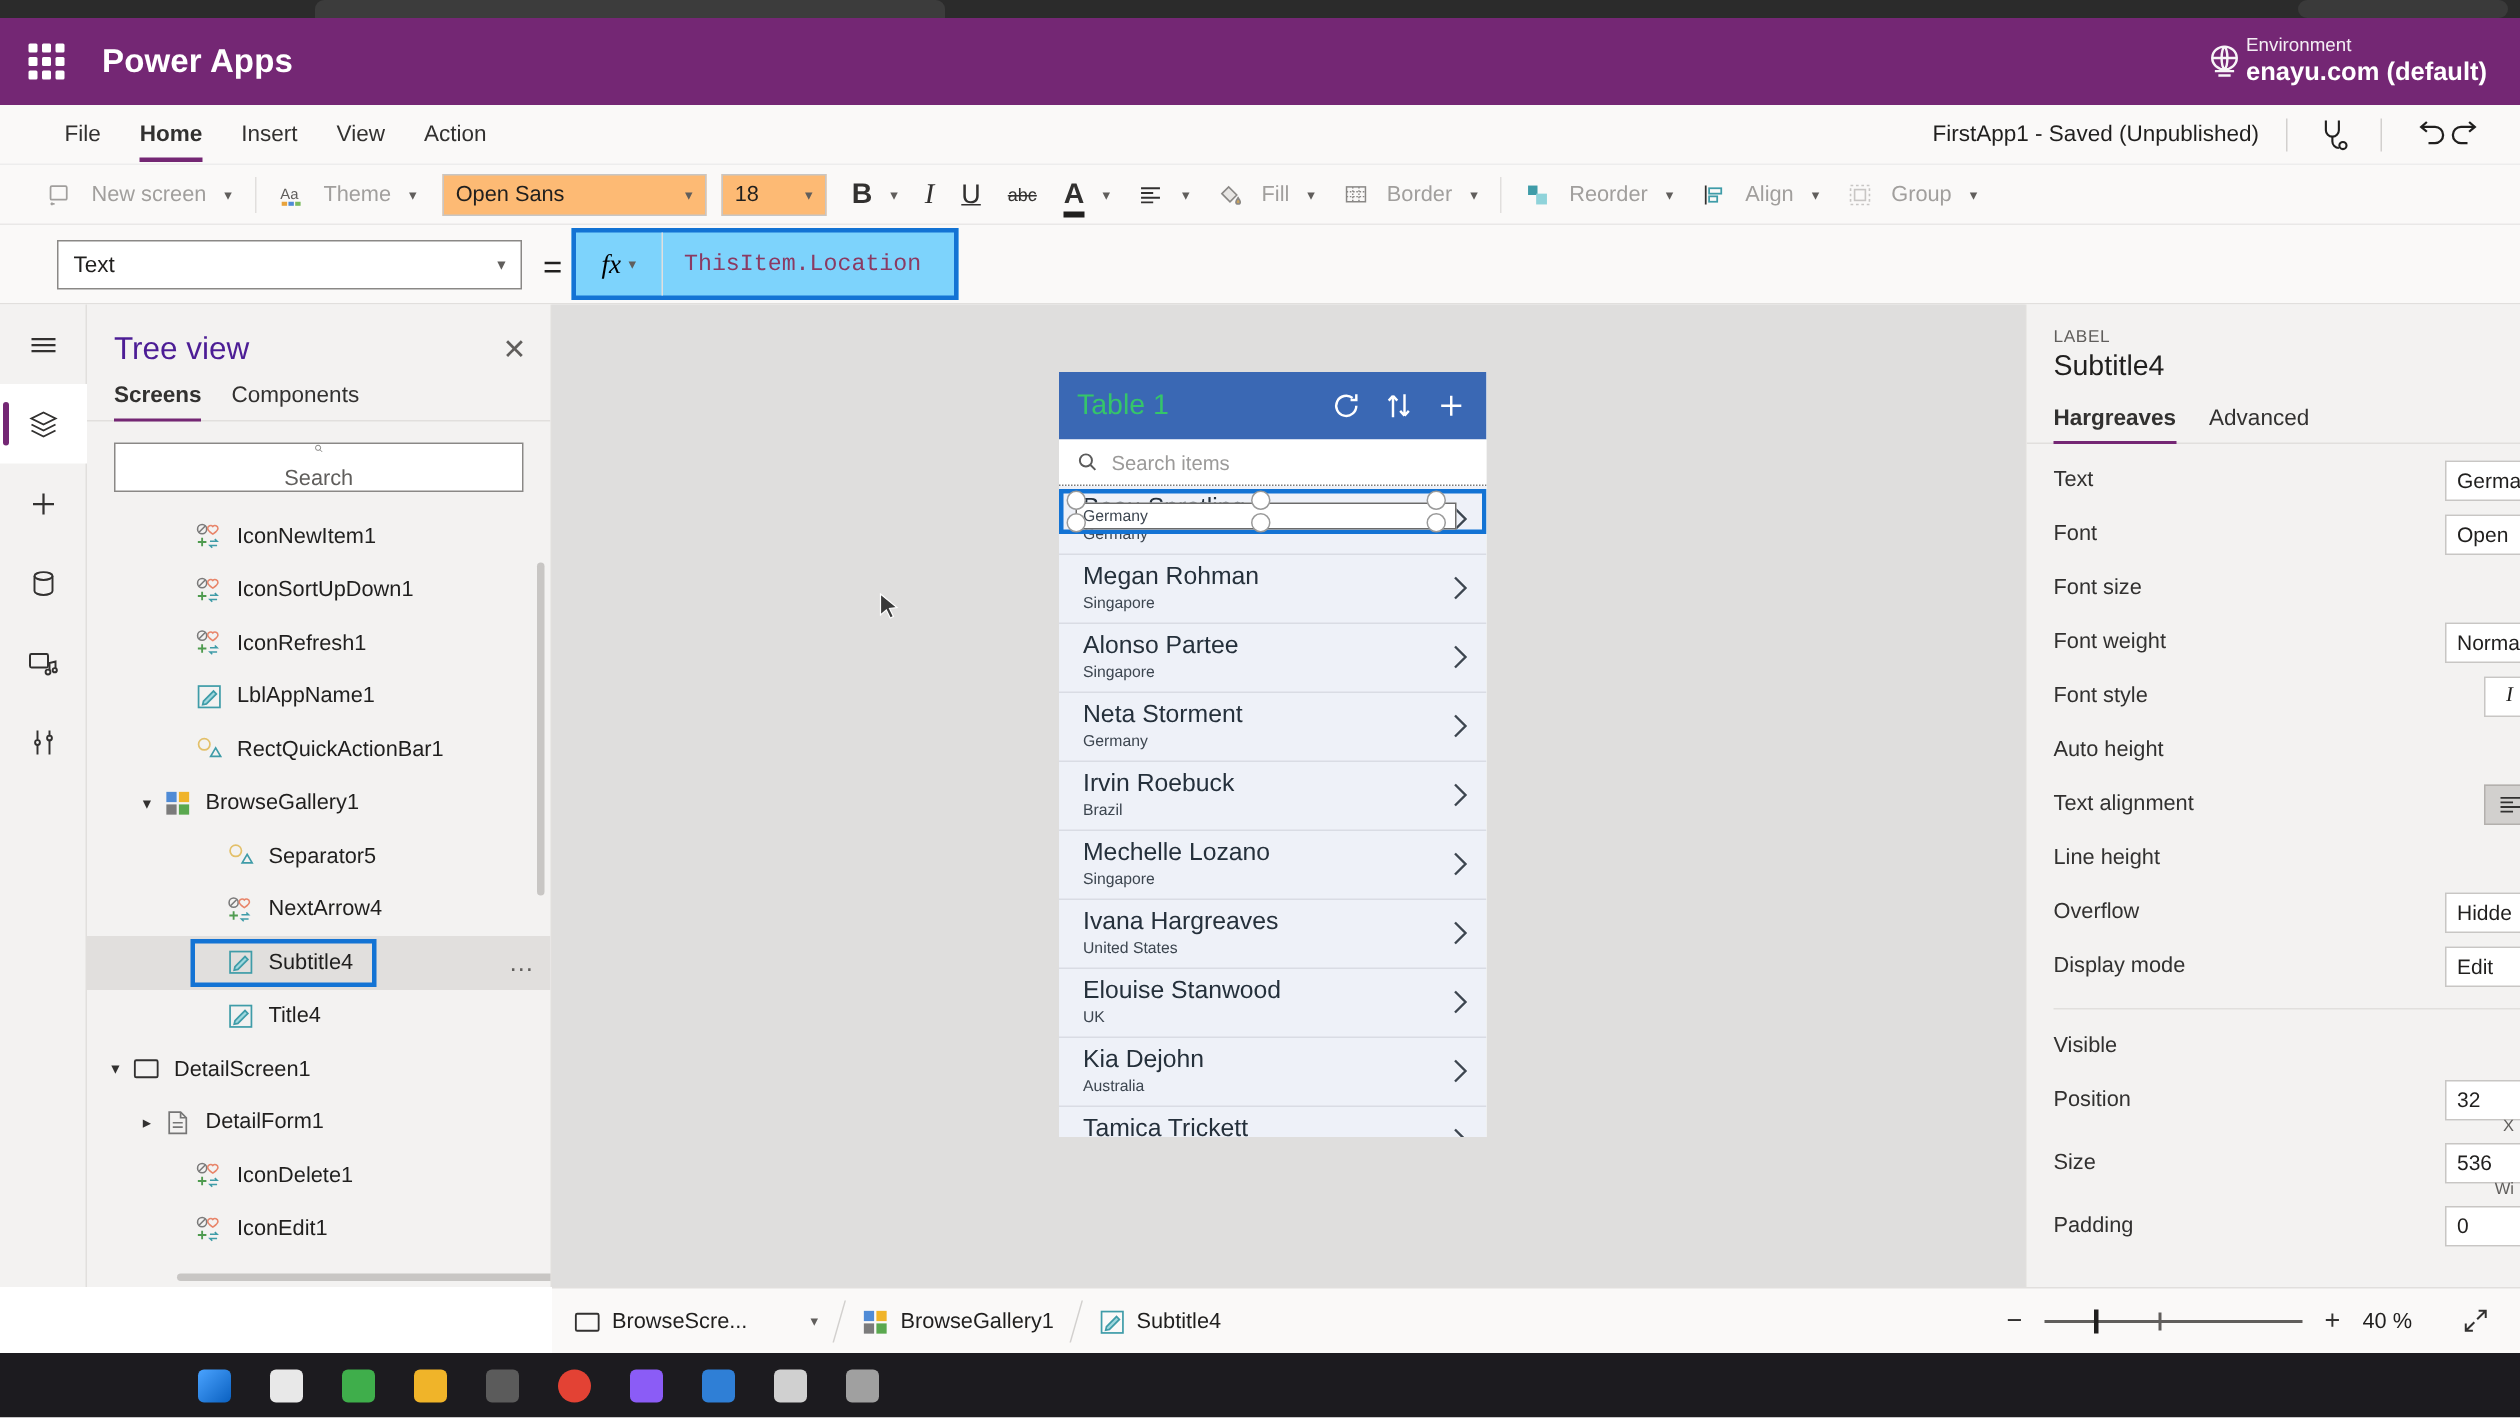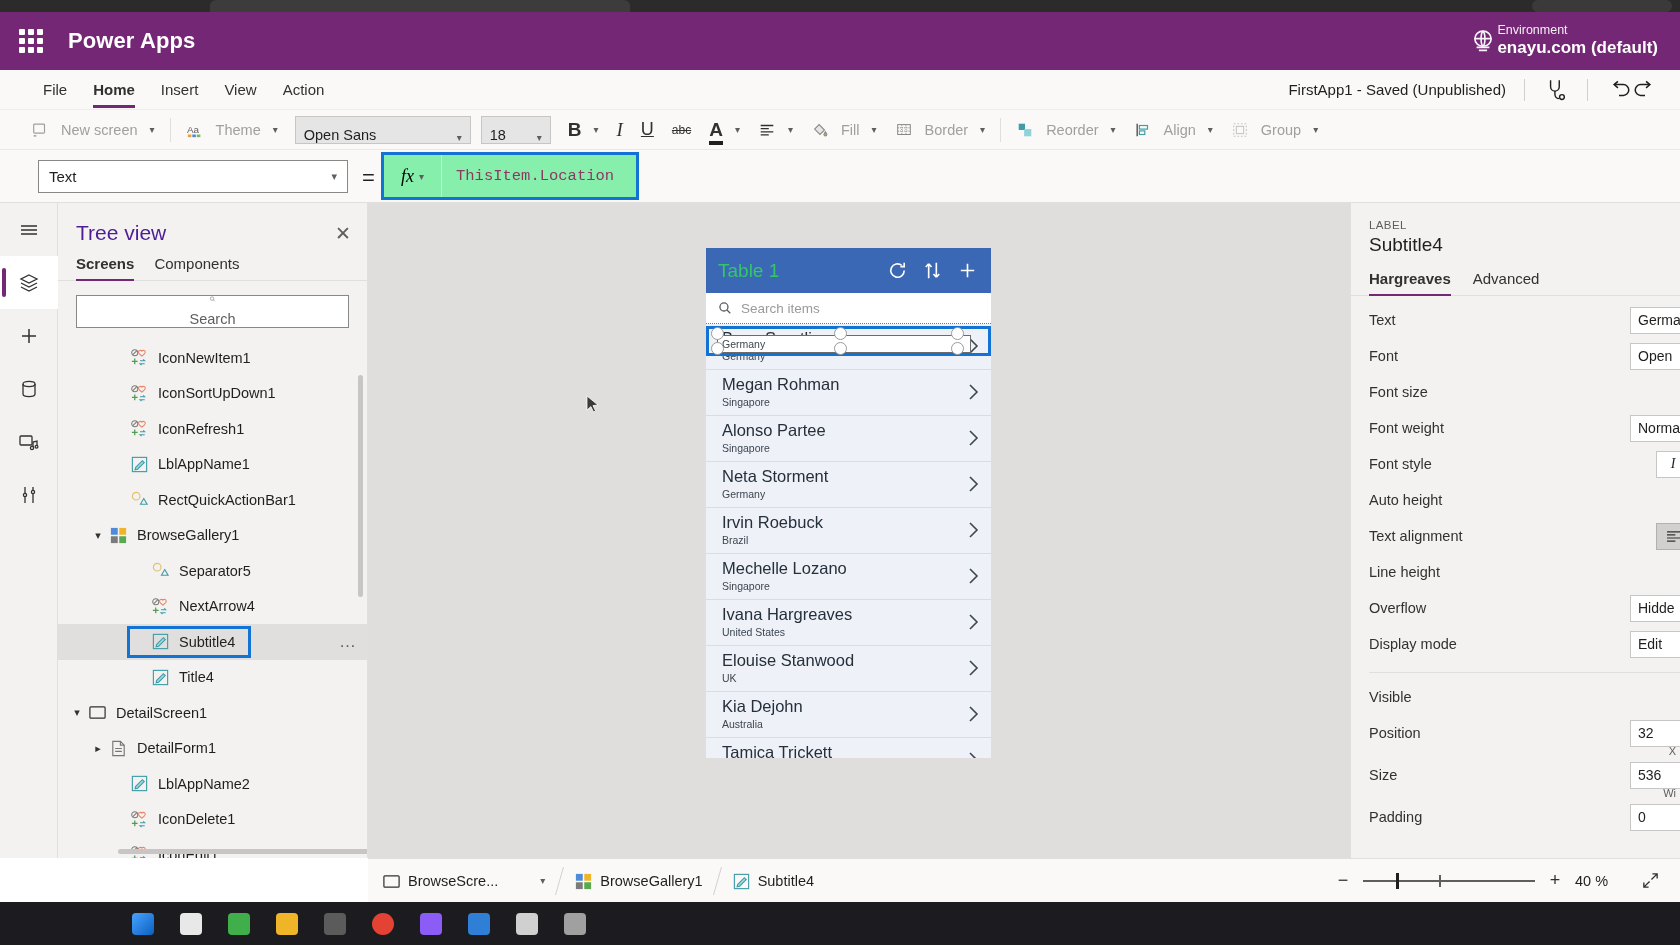--- a/index.html
+++ b/index.html
@@ -80,22 +80,22 @@
   }
   .rb {
     display: flex; align-items: center; gap: 12px; height: 30px;
     padding: 0 9px; font-size: 14.5px; color: #323130; cursor: pointer;
     white-space: nowrap;
   }
   .rb.dim { color: #a19f9d; }
   .rb .chev { font-size: 10px; color: #605e5c; }
   .rb-sep { width: 1px; height: 24px; background: #e1dfdd; margin: 0 6px; }
   .sel {
-    height: 28px; border: 1px solid #c8c6c4; background: #e5e5e5;
-    display: flex; align-items: flex-end; padding: 0 8px; font-size: 14.5px;
+    height: 28px; border: 1px solid #c8c6c4; background: #fdba74;
+    display: flex; align-items: center; padding: 0 8px; font-size: 14.5px;
     color: #201f1e; cursor: pointer; justify-content: space-between;
   }
   .sel .chev { font-size: 10px; color: #605e5c; margin-left: 8px; }
   .font-sel { width: 176px; }
   .size-sel { width: 70px; }
   .rb-icon { width: 18px; height: 18px; flex: none; }
 
   
   .fbar {
     position: absolute; top: 150px; left: 0; width: 1680px; height: 53px;
@@ -104,21 +104,21 @@
   }
   .prop-sel {
     position: absolute; left: 38px; top: 160px; width: 310px; height: 33px;
     border: 1px solid #8a8886; background: #fff; display: flex;
     align-items: center; padding: 0 10px; font-size: 15px; color: #201f1e;
     justify-content: space-between; cursor: pointer;
   }
   .eq { position: absolute; left: 362px; top: 165px; font-size: 22px; color: #201f1e; }
   .fx-box {
     position: absolute; left: 381px; top: 152px; width: 258px; height: 48px;
-    border: 3px solid #1373d4; background: #86efac; display: flex; align-items: center;
+    border: 3px solid #1373d4; background: #7dd3fc; display: flex; align-items: center;
   }
   .fx-inner { display: flex; align-items: center; width: 100%; height: 100%; }
   .fx-btn {
     width: 58px; height: 100%; display: flex; align-items: center;
     justify-content: center; gap: 5px; border-right: 1px solid #e1dfdd; cursor: pointer;
   }
   .fx-btn .fxt { font-style: italic; font-size: 18px; font-family: "Liberation Serif", serif; }
   .formula-text {
     flex: 1; padding-left: 14px; font-family: "Liberation Mono", monospace;
     font-size: 15.5px; color: #8b3a62;
@@ -646,28 +646,20 @@
         <div class="tnode" style="padding-left: 29px;">
           <div class="tw">
             <span style="font-size:11px;color:#323130">▸</span>
           </div>
           <span class="tico"><svg width="19" height="19" viewBox="0 0 20 20" fill="none" stroke="#767676" stroke-width="1.2">
               <path d="M4 2.5h8l4 4v11H4z"></path>
               <path d="M12 2.5v4h4"></path>
               <path d="M6.5 10h7M6.5 13h7"></path>
             </svg></span>
           <span class="tlbl">DetailForm1</span>
-        </div>
-        <div class="tnode" style="padding-left: 50px;">
-          <div class="tw"></div>
-          <span class="tico"><svg width="19" height="19" viewBox="0 0 20 20" fill="none" stroke="#3f9ca8" stroke-width="1.2">
-              <rect x="2.5" y="2.5" width="15" height="15"></rect>
-              <path d="M6 13l7-7 2 2-7 7-2.6.6z" fill="#9fd8de"></path>
-            </svg></span>
-          <span class="tlbl">LblAppName2</span>
         </div>
         <div class="tnode" style="padding-left: 50px;">
           <div class="tw"></div>
           <span class="tico"><svg width="19" height="19" viewBox="0 0 20 20">
               <circle cx="5" cy="5" r="3.2" fill="none" stroke="#7a7a7a" stroke-width="1.1"></circle>
               <path d="M2.8 7.2L7.2 2.8" stroke="#7a7a7a" stroke-width="1.1"></path>
               <path d="M12.5 3.2c1.2-1.4 3.6-.4 3.6 1.3 0 1.5-2 2.8-3.6 4-1.6-1.2-3.6-2.5-3.6-4 0-1.7 2.4-2.7 3.6-1.3z" fill="none" stroke="#e8856a" stroke-width="1.1"></path>
               <path d="M2 14h6M5 11v6" stroke="#4f9b4f" stroke-width="1.3"></path>
               <path d="M10.5 13.5h5l-1.6-1.6M15.5 16.5h-5l1.6 1.6" fill="none" stroke="#3f9ca8" stroke-width="1.1"></path>
             </svg></span>

